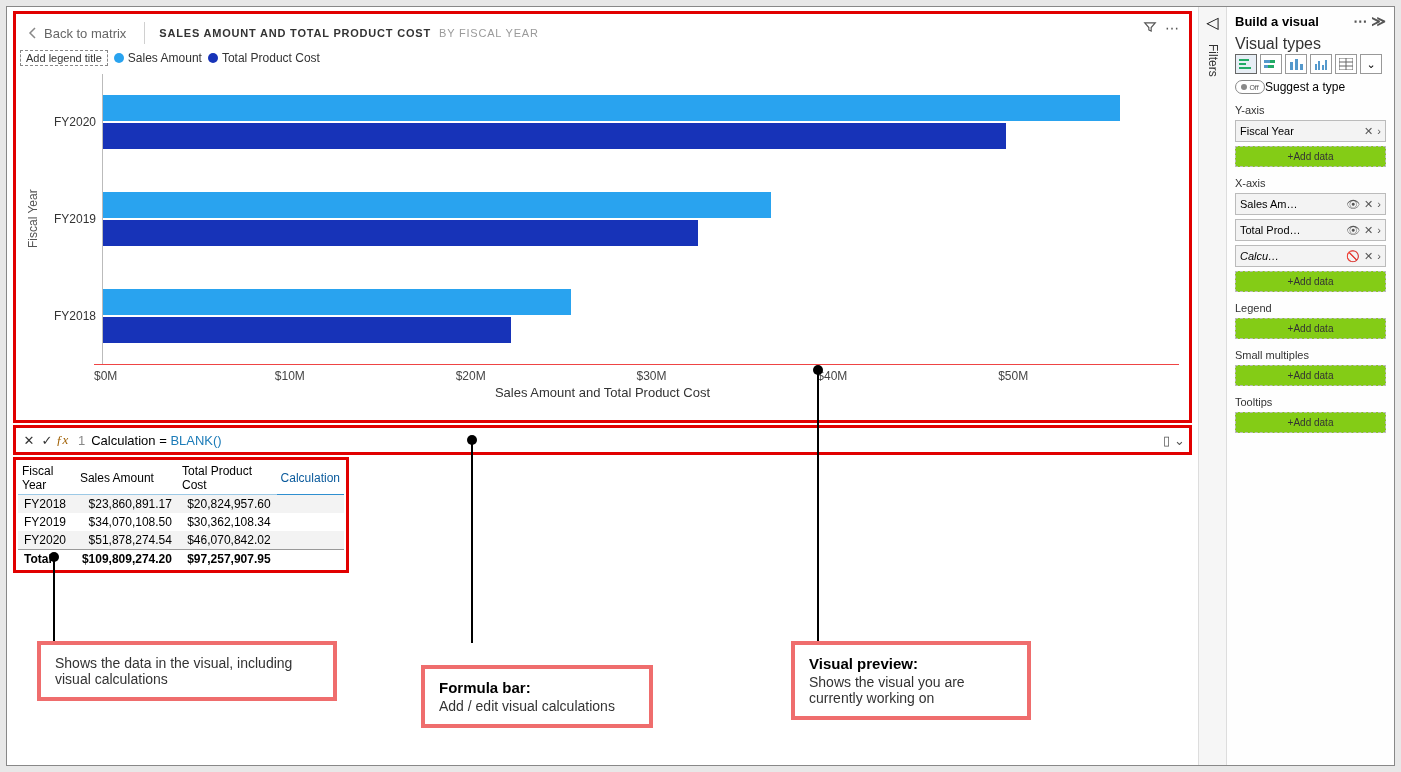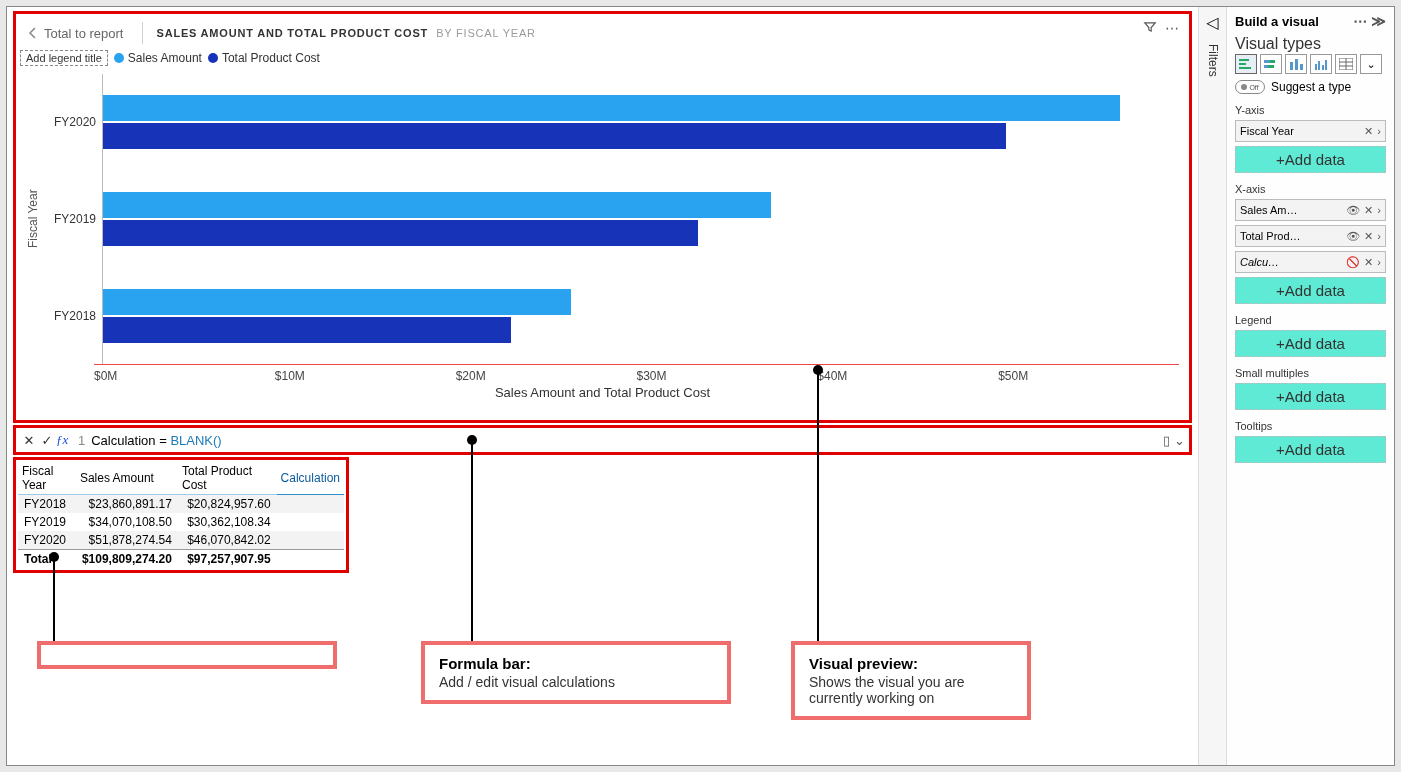--- a/index.html
+++ b/index.html
@@ -30,21 +30,21 @@
   .plot { flex:1; border-left:1px solid #bbb; position:relative;}
   .cat-group { height:33.33%; display:flex; flex-direction:column; justify-content:center; gap:2px;}
   .bar { height:26px; }
   .x-axis { display:flex; margin-left: 78px; margin-right:10px; border-top:1px solid #ef4444; padding-top:4px; padding-bottom:2px;}
   .x-tick { flex:1; font-size:12px; color:#444; text-align:left;}
   .x-title { text-align:center; font-size:13px; color:#333; margin-top:0;}
 
   
   .formula-bar { border:3px solid #e10000; margin: 2px 6px 0 6px; display:flex; align-items:center; height:30px; background:#fff; padding:0 4px; font-family:Consolas,monospace; font-size:13px;}
   .formula-bar .fb-btn { width:18px; text-align:center; color:#333; cursor:pointer;}
-  .formula-bar .fx { width:22px; font-style:italic; font-family:serif; color:#1d4ed8; cursor:pointer;}
+  .formula-bar .fx { width:22px; font-style:italic; font-family:serif; color:#a16207; cursor:pointer;}
   .formula-text .ln{color:#888; margin-right:6px;}
   .formula-text .kw{color:#1b7bb8;}
   .formula-bar .fb-end { margin-left:auto; display:flex; align-items:center; gap:4px; color:#555;}
 
   
   .matrix-wrap { border:3px solid #e10000; margin: 2px 6px 0 6px; width:336px; background:#fff; padding:2px 2px;}
   table.matrix { border-collapse:collapse; width:100%; font-size:12px;}
   table.matrix th { text-align:left; font-weight:400; border-bottom:1px solid #9cc9e6; padding:2px 4px;}
   table.matrix th.sel { border-bottom:1px solid #2f8fd0; color:#0a5a9c;}
   table.matrix td { padding:2px 6px;}
@@ -64,26 +64,26 @@
   .filters-rail .rail-label { writing-mode: vertical-rl; font-size:12px; color:#333; margin-top:4px;}
 
   
   .panel { width:168px; border-left:1px solid #ddd; background:#fefefe; padding:6px 8px 6px 8px; overflow:auto;}
   .panel-header { display:flex; align-items:center; font-size:13px; font-weight:600; margin-bottom:4px;}
   .panel-header .phh { margin-left:auto; color:#555; font-size:14px;}
   .panel-sub { font-size:16px; color:#333; margin-top:6px; margin-bottom:1px;}
   .vis-types { display:flex; gap:3px; flex-wrap:wrap;}
   .vis-types .vt { width:22px; height:20px; border:1px solid #999; display:flex; align-items:center; justify-content:center; background:#fff; font-size:11px;}
   .vis-types .vt.sel { background:#e7eef5; border-color:#666;}
-  .suggest { display:flex; align-items:flex-end; gap:6px; font-size:12px; margin-top:6px;}
+  .suggest { display:flex; align-items:flex-end; font-size:12px; margin-top:6px;}
   .toggle-off { border:1px solid #888; border-radius:8px; height:14px; width:30px; display:flex; align-items:center; font-size:7px; padding:0 3px; justify-content:center; color:#555;}
   .field-pill { border:1px solid #bbb; background:#f3f3f3; display:flex; align-items:center; font-size:11px; height:22px; padding:0 4px; margin-bottom:4px; }
   .field-pill .fname { flex:1; white-space:nowrap; overflow:hidden; text-overflow:ellipsis;}
   .field-pill .fico { color:#555; margin-left:4px; cursor:pointer;}
-  .add-data { border:1px dashed #bbb; text-align:center; font-size:15px; padding:4px 0; cursor:pointer; color:#333; background:#5eead4;}
+  .add-data { border:1px dashed #bbb; text-align:center; font-size:10px; padding:4px 0; cursor:pointer; color:#333; background:#84cc16;}
   .sec-title { font-size:11px; color:#333; margin-top:10px; margin-bottom:4px;}
 </style>
 </head>
 <body>
 
 <div class="app">
 
   <div class="main">
 
     <div class="visual-preview">
@@ -93,21 +93,21 @@
               <path d="M3 5h18l-7 8v6l-4-2v-4z"></path>
             </svg>
         </span>
         <span>⋯</span>
       </div>
       <div class="vp-header">
         <div class="vp-back">
           <svg width="10" height="12" viewBox="0 0 10 12">
               <path d="M7 1 L2 6 L7 11" stroke="#888" stroke-width="1.5" fill="none"></path>
             </svg>
-          <span>Total to report</span>
+          <span>Back to matrix</span>
         </div>
         <div class="vp-divider-v"></div>
         <span class="vp-title">SALES AMOUNT AND TOTAL PRODUCT COST</span>
         <span class="vp-sub">BY FISCAL YEAR</span>
       </div>
 
       <div class="legend-row">
         <span class="legend-placeholder">Add legend title</span>
         <span class="legend-item">
           <span class="legend-swatch" style="background:#29a3ef"></span>
@@ -207,22 +207,23 @@
     <div class="dot" style="left:42px; top:545px;"></div>
     <div class="leader" style="left:46px; top:552px; width:2px; height:84px;"></div>
 
     <div class="dot" style="left:460px; top:428px;"></div>
     <div class="leader" style="left:464px; top:436px; width:2px; height:200px;"></div>
 
     <div class="dot" style="left:806px; top:358px;"></div>
     <div class="leader" style="left:810px; top:366px; width:2px; height:270px;"></div>
 
     <div class="callout" style="left:30px; top:634px;">
-    </div>
-    <div class="callout" style="left:414px; top:634px; width:310px;">
+      <div class="co-body">Shows the data in the visual, including visual calculations</div>
+    </div>
+    <div class="callout" style="left:414px; top:658px; width:232px;">
       <div class="co-title">Formula bar:</div>
       <div class="co-body">Add / edit visual calculations</div>
     </div>
     <div class="callout" style="left:784px; top:634px; width:240px;">
       <div class="co-title">Visual preview:</div>
       <div class="co-body">Shows the visual you are currently working on</div>
     </div>
 
   </div>
 

